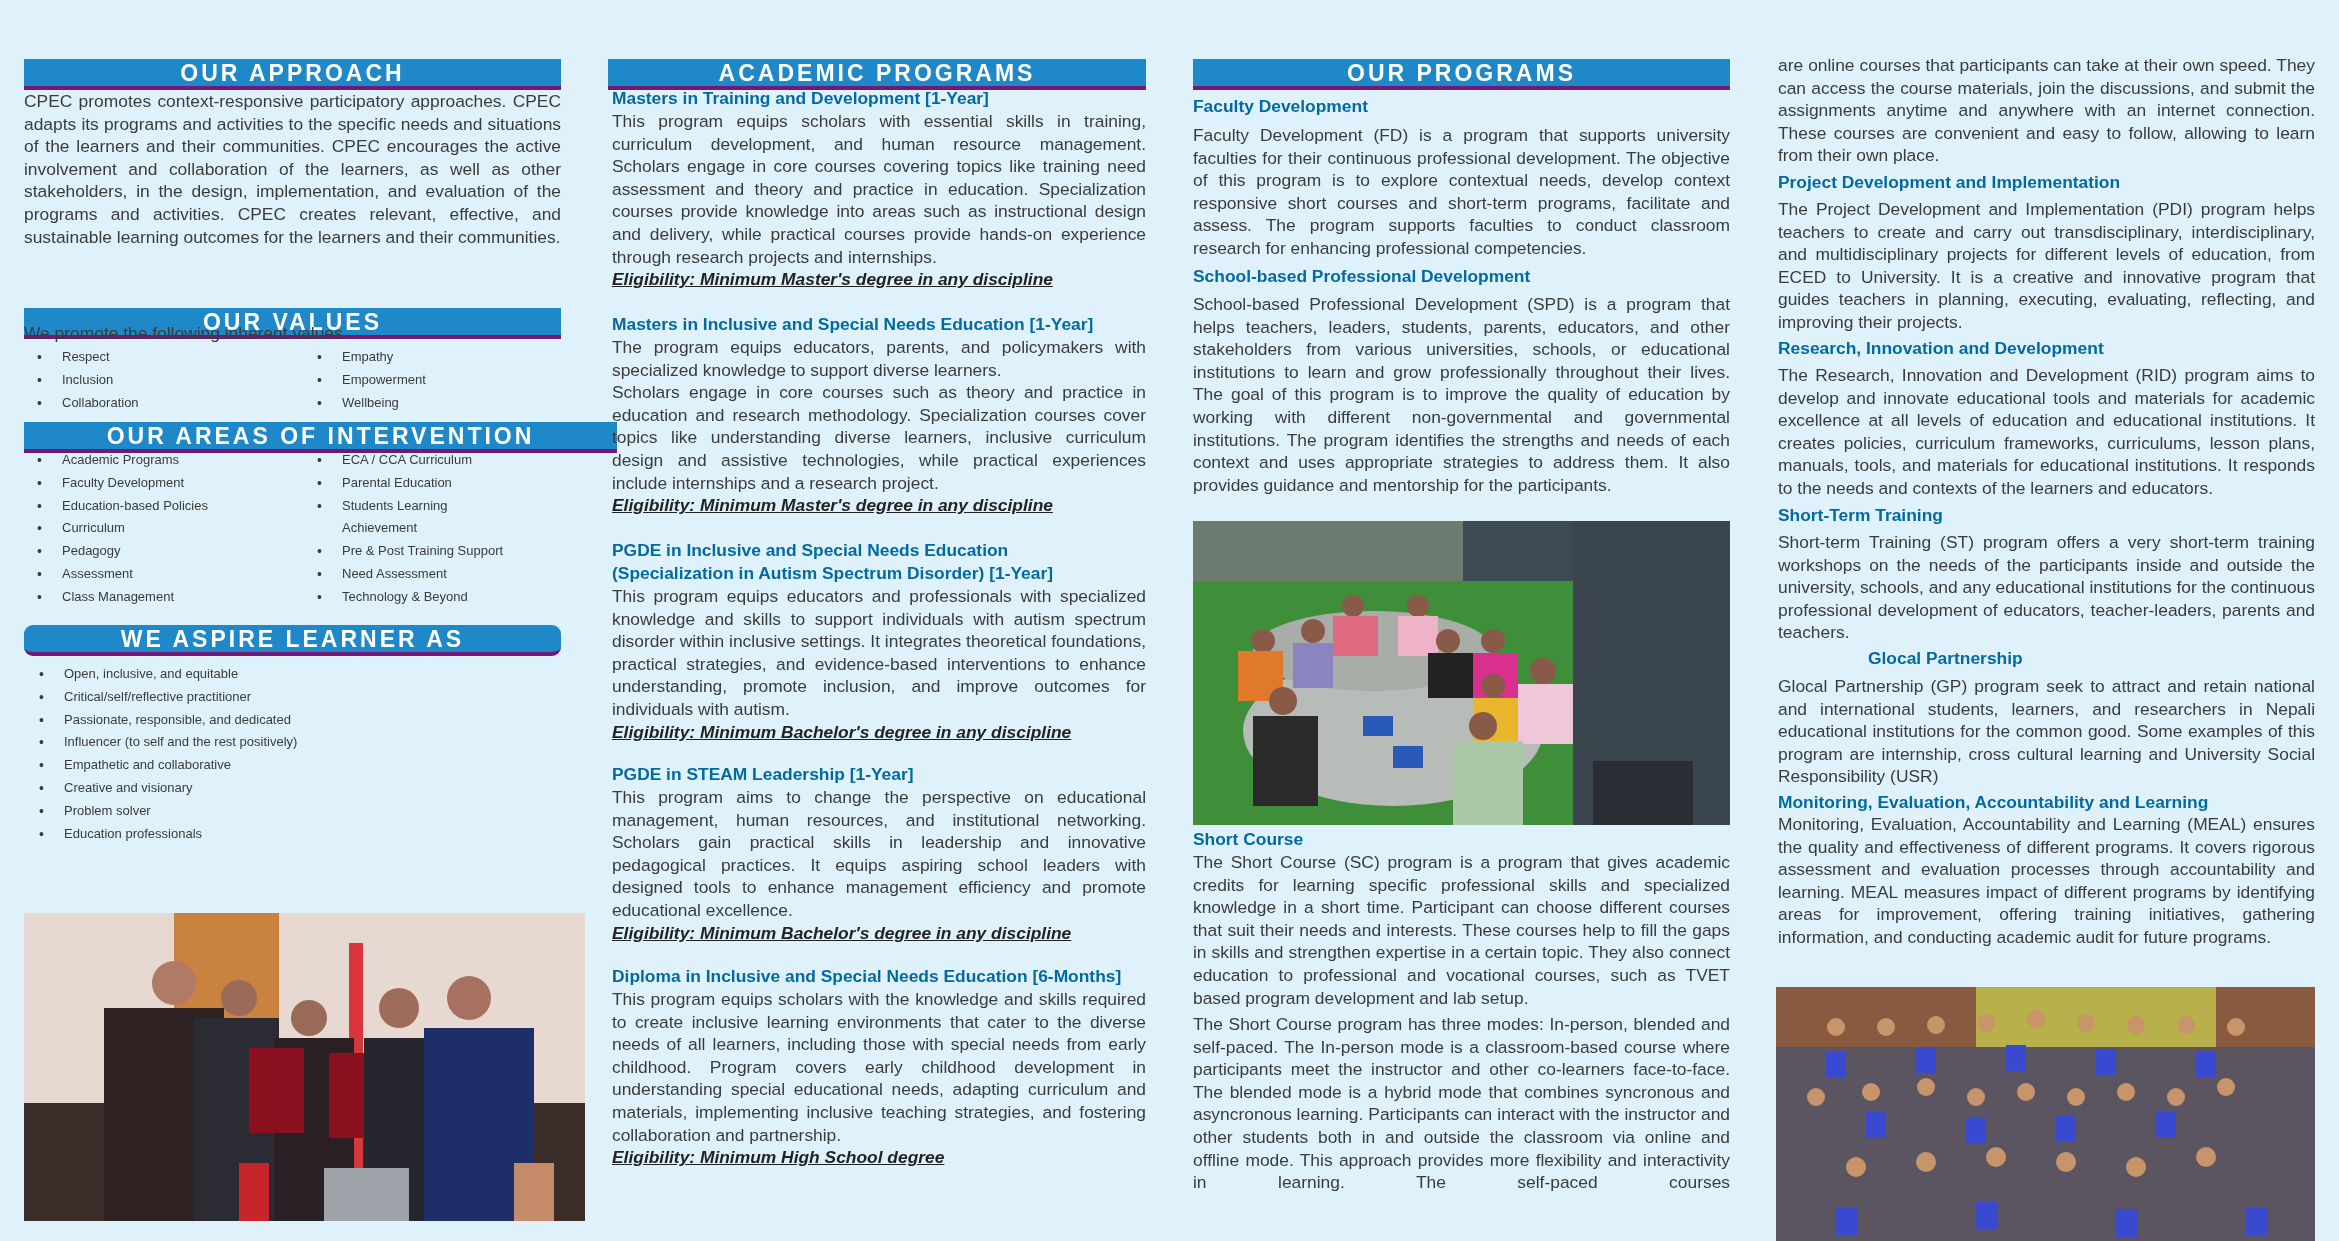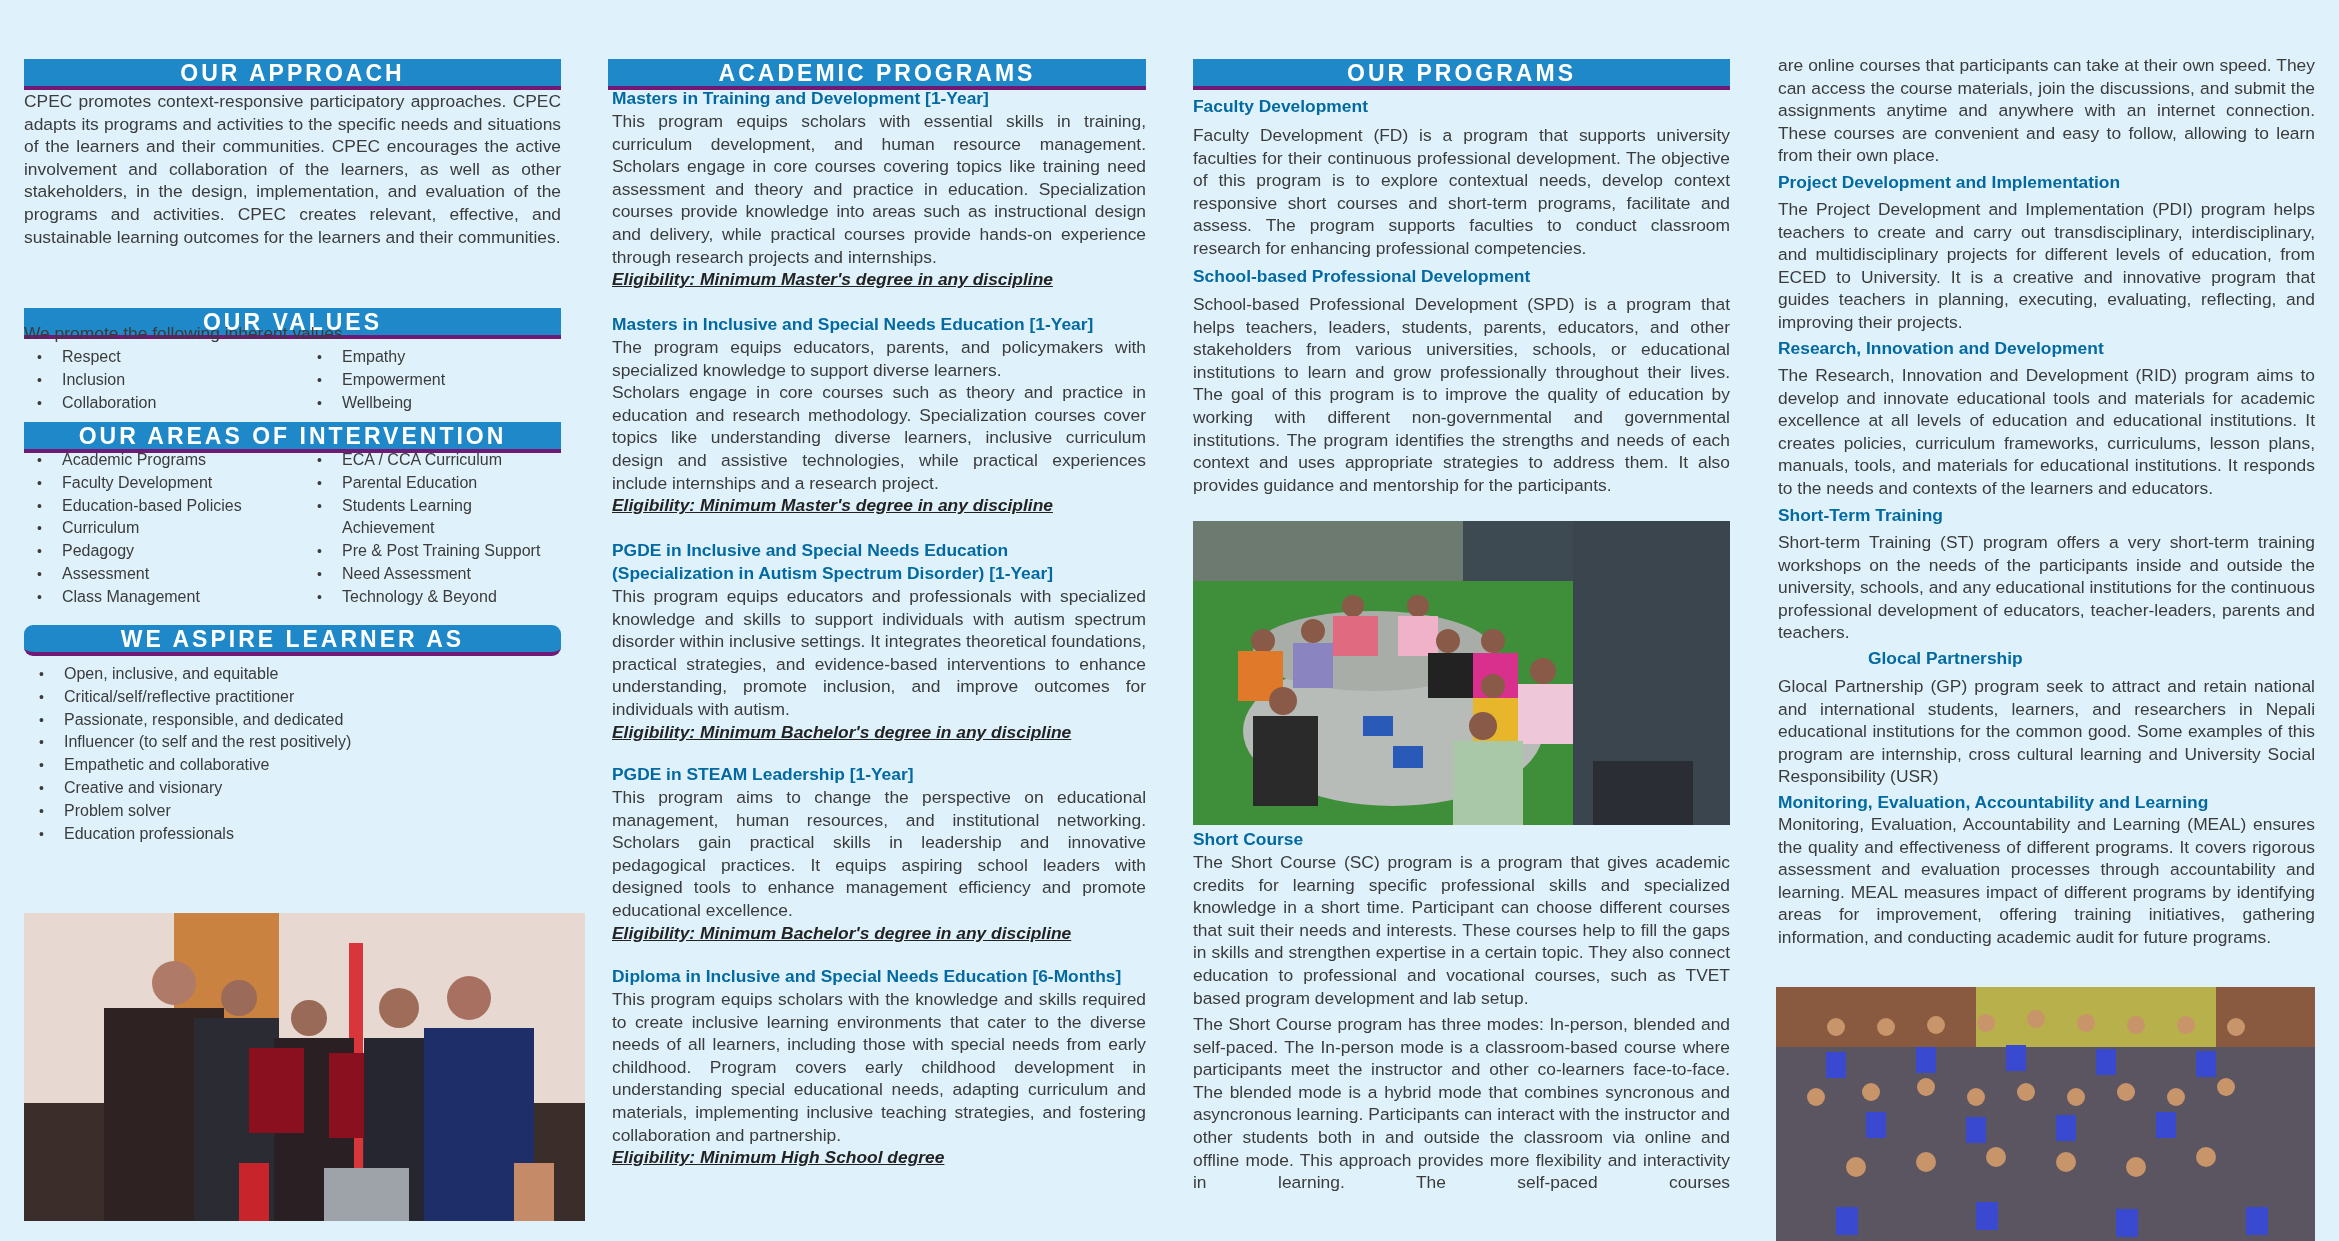--- a/index.html
+++ b/index.html
@@ -4,21 +4,21 @@
 <style>
   html,body{margin:0;padding:0;}
   body{width:2339px;height:1241px;background:#dff2fc;position:relative;overflow:hidden;
        font-family:"Liberation Sans",sans-serif;color:#3b3b3b;}
   .bar{position:absolute;height:27px;background:#1e88c8;color:#fff;font-weight:bold;
        font-family:"Liberation Sans",sans-serif;font-size:23px;letter-spacing:3px;text-align:center;
        line-height:28px;border-bottom:4px solid #701a75;}
   .para{position:absolute;font-size:17.4px;line-height:22.6px;text-align:justify;color:#3b3b3b;}
   .ttl{position:absolute;font-size:17.4px;line-height:22.6px;font-weight:bold;color:#0369a1;}
   .elig{font-weight:bold;font-style:italic;text-decoration:underline;color:#222;display:block;text-align:left;}
-  ul.bul{position:absolute;margin:0;padding:0;list-style:none;font-size:16px;line-height:22.8px;}
+  ul.bul{position:absolute;margin:0;padding:0;list-style:none;font-size:13px;line-height:22.8px;}
   ul.bul li{position:relative;padding-left:38px;}
   ul.bul li::before{content:"•";position:absolute;left:13px;top:0;font-size:14px;}
   .photo{position:absolute;overflow:hidden;}
   .photo svg{display:block;width:100%;height:100%;}
 </style>
 </head>
 <body>
 
 <div class="bar" style="left:24px;top:59px;width:537px;">OUR APPROACH</div>
 <div class="para" style="left:24px;top:90px;width:537px;">CPEC promotes context-responsive participatory approaches. CPEC adapts its programs and activities to the specific needs and situations of the learners and their communities. CPEC encourages the active involvement and collaboration of the learners, as well as other stakeholders, in the design, implementation, and evaluation of the programs and activities. CPEC creates relevant, effective, and sustainable learning outcomes for the learners and their communities.</div>
@@ -29,21 +29,21 @@
   <li>Respect</li>
   <li>Inclusion</li>
   <li>Collaboration</li>
 </ul>
 <ul class="bul" style="left:304px;top:346px;width:270px;">
   <li>Empathy</li>
   <li>Empowerment</li>
   <li>Wellbeing</li>
 </ul>
 
-<div class="bar" style="left:24px;top:422px;width:537px;">OUR AREAS OF INTERVENTION</div>
+<div class="bar" style="left:24px;top:422px;width:593px;">OUR AREAS OF INTERVENTION</div>
 <ul class="bul" style="left:24px;top:449px;width:280px;">
   <li>Academic Programs</li>
   <li>Faculty Development</li>
   <li>Education-based Policies</li>
   <li>Curriculum</li>
   <li>Pedagogy</li>
   <li>Assessment</li>
   <li>Class Management</li>
 </ul>
 <ul class="bul" style="left:304px;top:449px;width:280px;">

